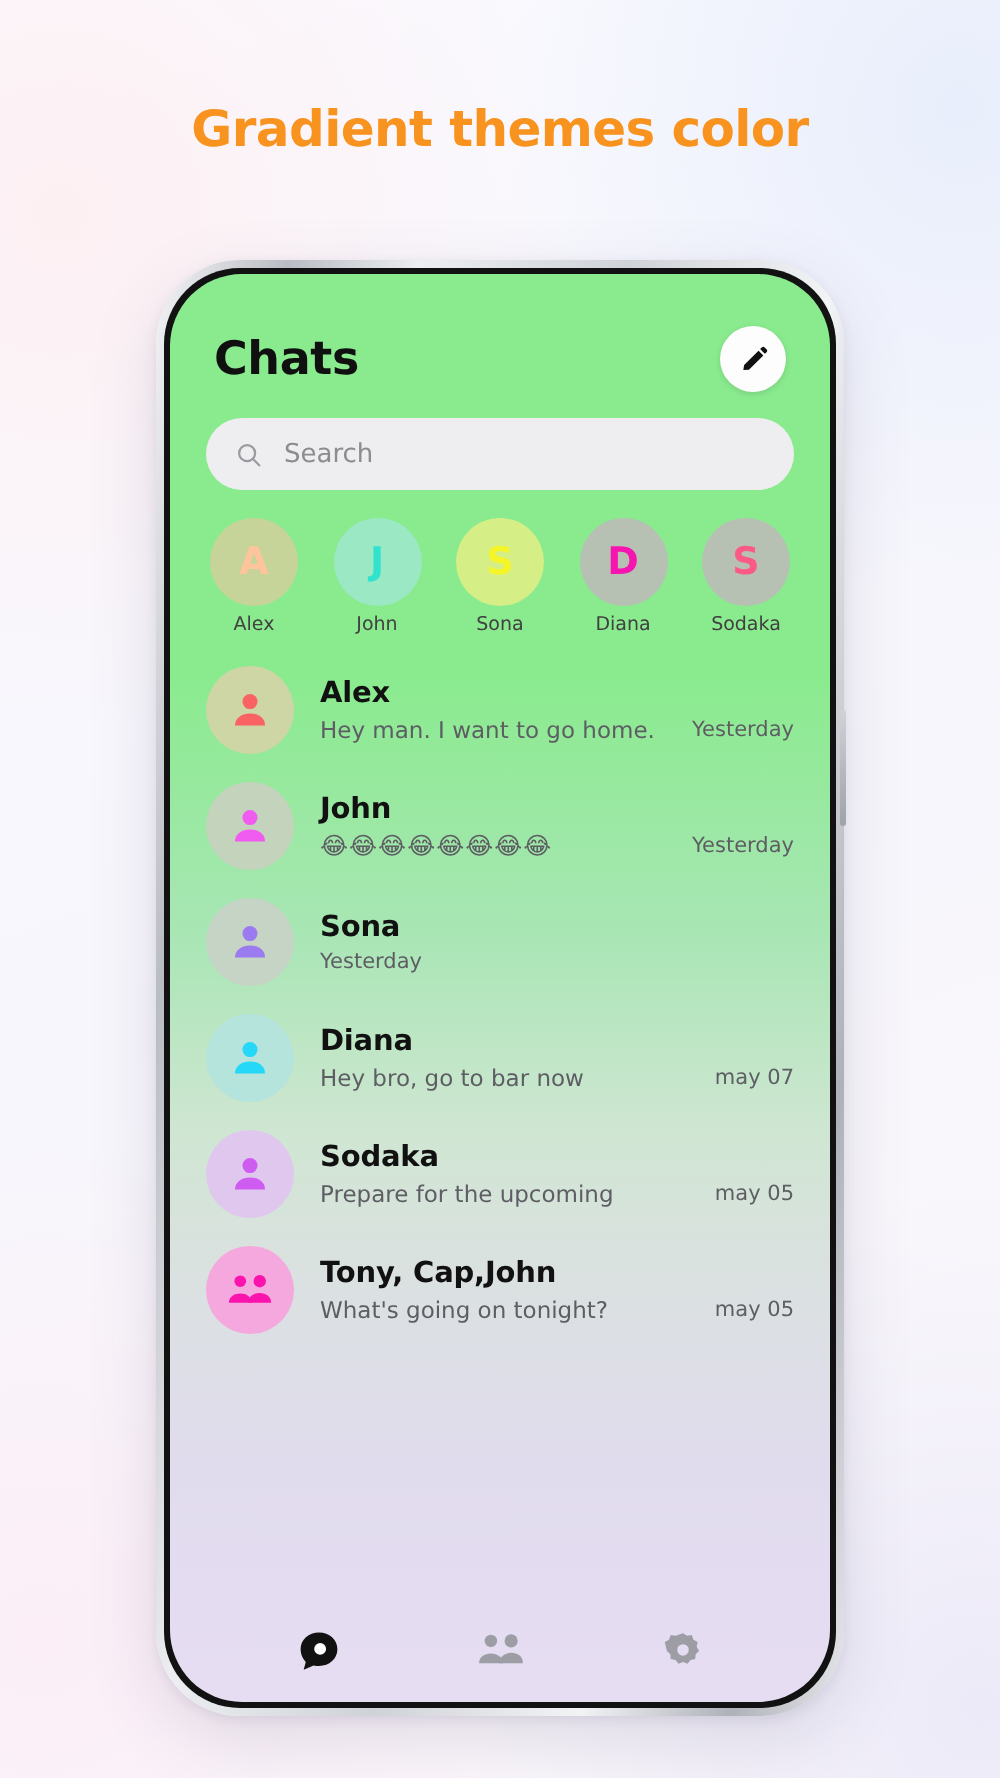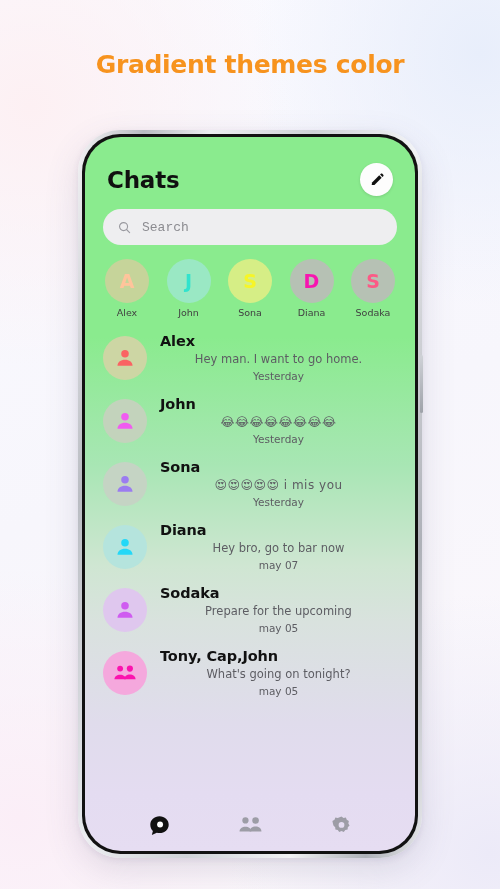--- a/index.html
+++ b/index.html
@@ -74,21 +74,21 @@
   .app-title { font-size:23px; font-weight:bold; color:#101010; letter-spacing:-0.2px; }
   .edit-btn {
     width:33px; height:33px; border-radius:50%;
     background:#fdfdfd;
     display:flex; align-items:center; justify-content:center;
     box-shadow:0 1px 3px rgba(0,0,0,0.12);
     cursor:pointer;
   }
 
   
-  .search-wrap { padding:13px 18px 0 18px; flex:0 0 auto;font-family:Liberation Mono, monospace; }
+  .search-wrap { padding:13px 18px 0 18px; flex:0 0 auto; }
   .search-bar {
     height:36px; border-radius:18px;
     background:#eeeef0;
     display:flex; align-items:center;
     padding:0 14px; gap:10px;
   }
   .search-placeholder { font-size:13px; color:#8b8b90; }
 
   
   .stories {
@@ -113,21 +113,21 @@
   }
   .avatar {
     width:44px; height:44px; border-radius:50%;
     flex:0 0 44px;
     display:flex; align-items:center; justify-content:center;
   }
   .chat-texts { flex:1 1 auto; min-width:0; }
   .chat-name { font-size:14.5px; font-weight:bold; color:#111; letter-spacing:-0.1px; }
   .chat-line {
     display:flex; align-items:center; justify-content:space-between;
-    gap:4px; margin-top:3px;flex-direction:column;
+    gap:16px; margin-top:3px;
   }
   .chat-preview {
     font-size:11.5px; color:#5d5d63;
     white-space:nowrap; overflow:hidden; text-overflow:ellipsis;
   }
   .chat-preview.emoji { font-size:12px; letter-spacing:0.5px; }
   .chat-time { font-size:10.5px; color:#5d5d63; flex:0 0 auto; }
 
   
   .bottom-nav {
@@ -224,21 +224,20 @@
           <div class="chat-row">
             <div class="avatar" style="background:#c5d4c4">
               <svg width="22" height="22" viewBox="0 0 24 24">
                 <circle cx="12" cy="7.4" r="4.1" fill="#9b7cf0"></circle>
                 <path d="M3.8 20.5c0-4.2 3.7-6.6 8.2-6.6s8.2 2.4 8.2 6.6z" fill="#9b7cf0"></path>
               </svg>
             </div>
             <div class="chat-texts">
               <div class="chat-name">Sona</div>
               <div class="chat-line">
-                <div class="chat-preview emoji">😍😍😍😍😍 i mis you</div>
                 <div class="chat-time">Yesterday</div>
               </div>
             </div>
           </div>
           <div class="chat-row">
             <div class="avatar" style="background:#b5e4dd">
               <svg width="22" height="22" viewBox="0 0 24 24">
                 <circle cx="12" cy="7.4" r="4.1" fill="#25d8f7"></circle>
                 <path d="M3.8 20.5c0-4.2 3.7-6.6 8.2-6.6s8.2 2.4 8.2 6.6z" fill="#25d8f7"></path>
               </svg>

